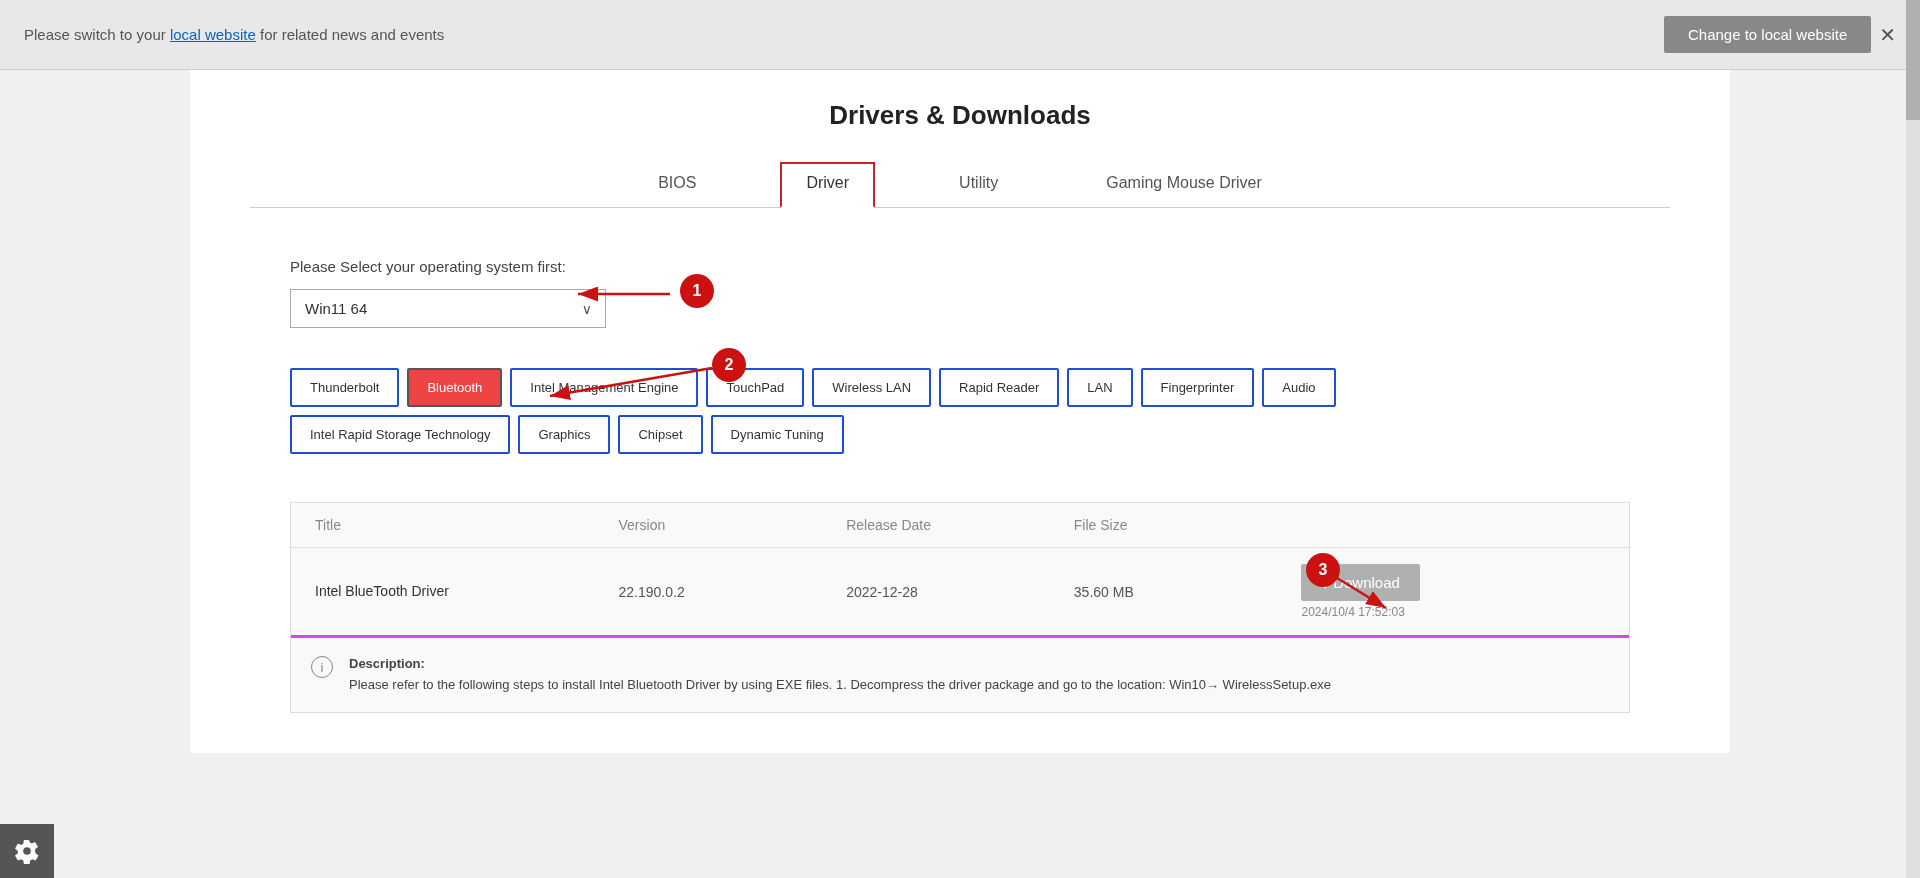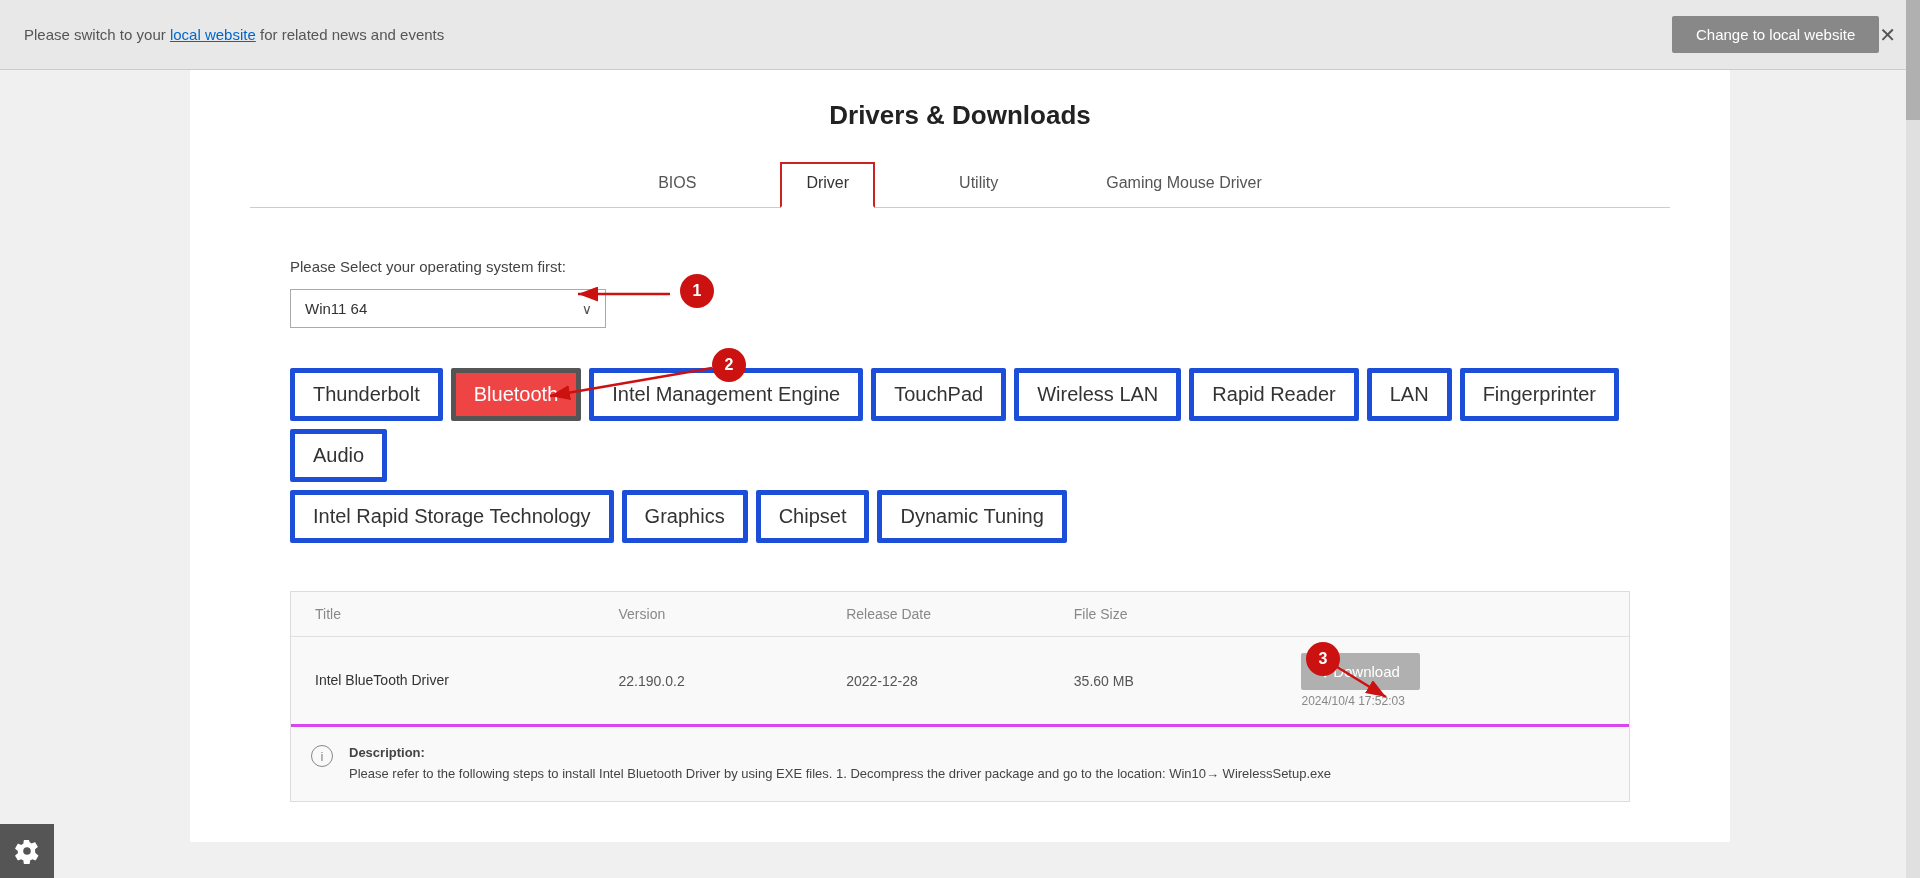--- a/index.html
+++ b/index.html
@@ -28,21 +28,21 @@
       color: #555;
     }
     .top-banner-text a {
       color: #0066cc;
       text-decoration: underline;
       cursor: pointer;
     }
     .top-banner-right {
       display: flex;
       align-items: center;
-      gap: 0;
+      gap: 8px;
       margin-left: 20px;
     }
     .change-website-btn {
       background: #888;
       color: #fff;
       border: none;
       padding: 10px 24px;
       font-size: 15px;
       cursor: pointer;
       border-radius: 2px;
@@ -158,25 +158,25 @@
       margin-top: 20px;
       position: relative;
     }
     .category-row {
       display: flex;
       flex-wrap: wrap;
       gap: 8px;
       margin-bottom: 8px;
     }
     .cat-btn {
-      border: 5px solid #1d4ed8;
+      border: 2px solid #1d4ed8;
       background: #fff;
       color: #333;
       padding: 10px 18px;
-      font-size: 20px;
+      font-size: 13px;
       cursor: pointer;
       border-radius: 2px;
     }
     .cat-btn.active {
       background: #ef4444;
       color: #fff;
       border-color: #555;
     }
 
     

